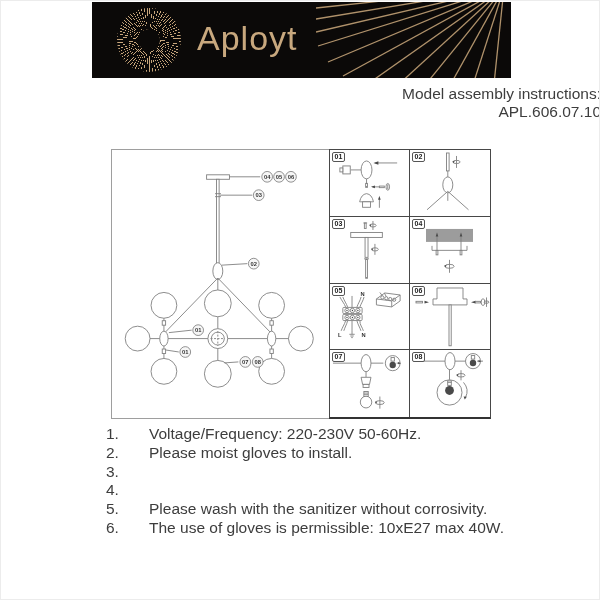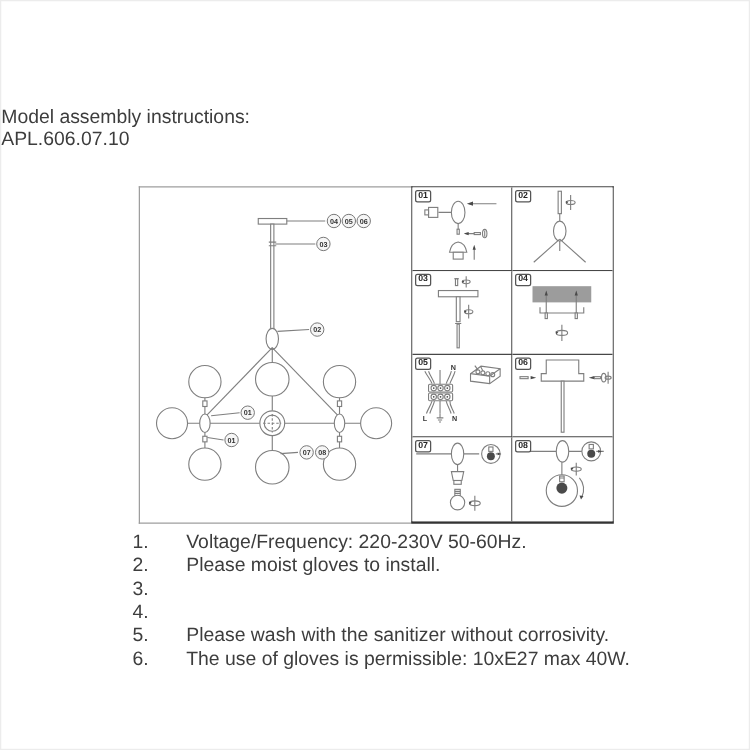--- a/index.html
+++ b/index.html
@@ -10,21 +10,21 @@
   .banner{position:absolute;left:91px;top:1px;width:419px;height:76px;background:#0b0908;overflow:hidden;}
   .starburst{position:absolute;left:25px;top:6px;width:64px;height:64px;border-radius:50%;
     background:repeating-conic-gradient(#c7a57b 0deg 1.1deg,#0b0908 1.1deg 5.4deg);}
   .starburst::after{content:"";position:absolute;left:21px;top:21px;width:22px;height:22px;border-radius:50%;background:#0b0908;}
   .starburst::before{content:"";position:absolute;left:-6px;top:-6px;width:76px;height:76px;border-radius:50%;
     box-shadow:0 0 0 18px #0b0908 inset;opacity:0;}
   .brand{position:absolute;left:105px;top:17px;font-size:34px;letter-spacing:1px;color:#c8a87e;font-weight:400;}
   .rays{position:absolute;right:0;top:0;}
 
   
-  .subtitle{position:absolute;left:0;top:84px;width:600px;text-align:left;font-size:15.5px;line-height:17.5px;color:#3d3d3d;}
+  .subtitle{position:absolute;left:0;top:84px;width:600px;text-align:right;font-size:15.5px;line-height:17.5px;color:#3d3d3d;}
 
   
   .diagram-wrap{position:absolute;left:110px;top:148px;width:380px;height:270px;display:flex;}
   .chandelier-box{width:218px;height:270px;border:1px solid #9e9e9e;border-right:none;box-sizing:border-box;background:#fff;}
   .chandelier-box svg{display:block;width:100%;height:100%;}
   .steps-grid{width:162px;height:270px;box-sizing:border-box;display:grid;
     grid-template-columns:1fr 1fr;grid-template-rows:repeat(4,1fr);
     border:1px solid #474747;border-bottom:2px solid #333;}
   .cell{position:relative;background:#fff;}
   .cell.bR{border-right:1px solid #474747;}
@@ -47,20 +47,40 @@
   .instructions{position:absolute;left:105px;top:424px;width:440px;font-size:15.5px;line-height:18.8px;color:#3d3d3d;}
   .inst-row{display:flex;}
   .inst-num{width:20px;flex:0 0 20px;}
   .inst-txt{margin-left:23px;}
 </style>
 </head>
 <body>
 
 <div class="page">
 
+  <div class="banner">
+    <div class="starburst"></div>
+    <div class="brand">Aployt</div>
+    <svg class="rays" width="195" height="76" viewBox="0 0 195 76">
+      <g stroke="#c2a176" stroke-width="1.3" opacity="0.9">
+        <line x1="188" y1="-14" x2="0" y2="6"></line>
+        <line x1="188" y1="-14" x2="0" y2="17"></line>
+        <line x1="188" y1="-14" x2="0" y2="30"></line>
+        <line x1="188" y1="-14" x2="2" y2="44"></line>
+        <line x1="188" y1="-14" x2="12" y2="60"></line>
+        <line x1="188" y1="-14" x2="27" y2="74"></line>
+        <line x1="188" y1="-14" x2="46" y2="86"></line>
+        <line x1="188" y1="-14" x2="70" y2="94"></line>
+        <line x1="188" y1="-14" x2="97" y2="98"></line>
+        <line x1="188" y1="-14" x2="126" y2="98"></line>
+        <line x1="188" y1="-14" x2="154" y2="92"></line>
+        <line x1="188" y1="-14" x2="178" y2="82"></line>
+      </g>
+    </svg>
+  </div>
 
   <div class="subtitle">
     <div>Model assembly instructions:</div>
     <div>APL.606.07.10</div>
   </div>
 
   <div class="diagram-wrap">
 
     <div class="chandelier-box">
       <svg viewBox="0 0 218 270">

